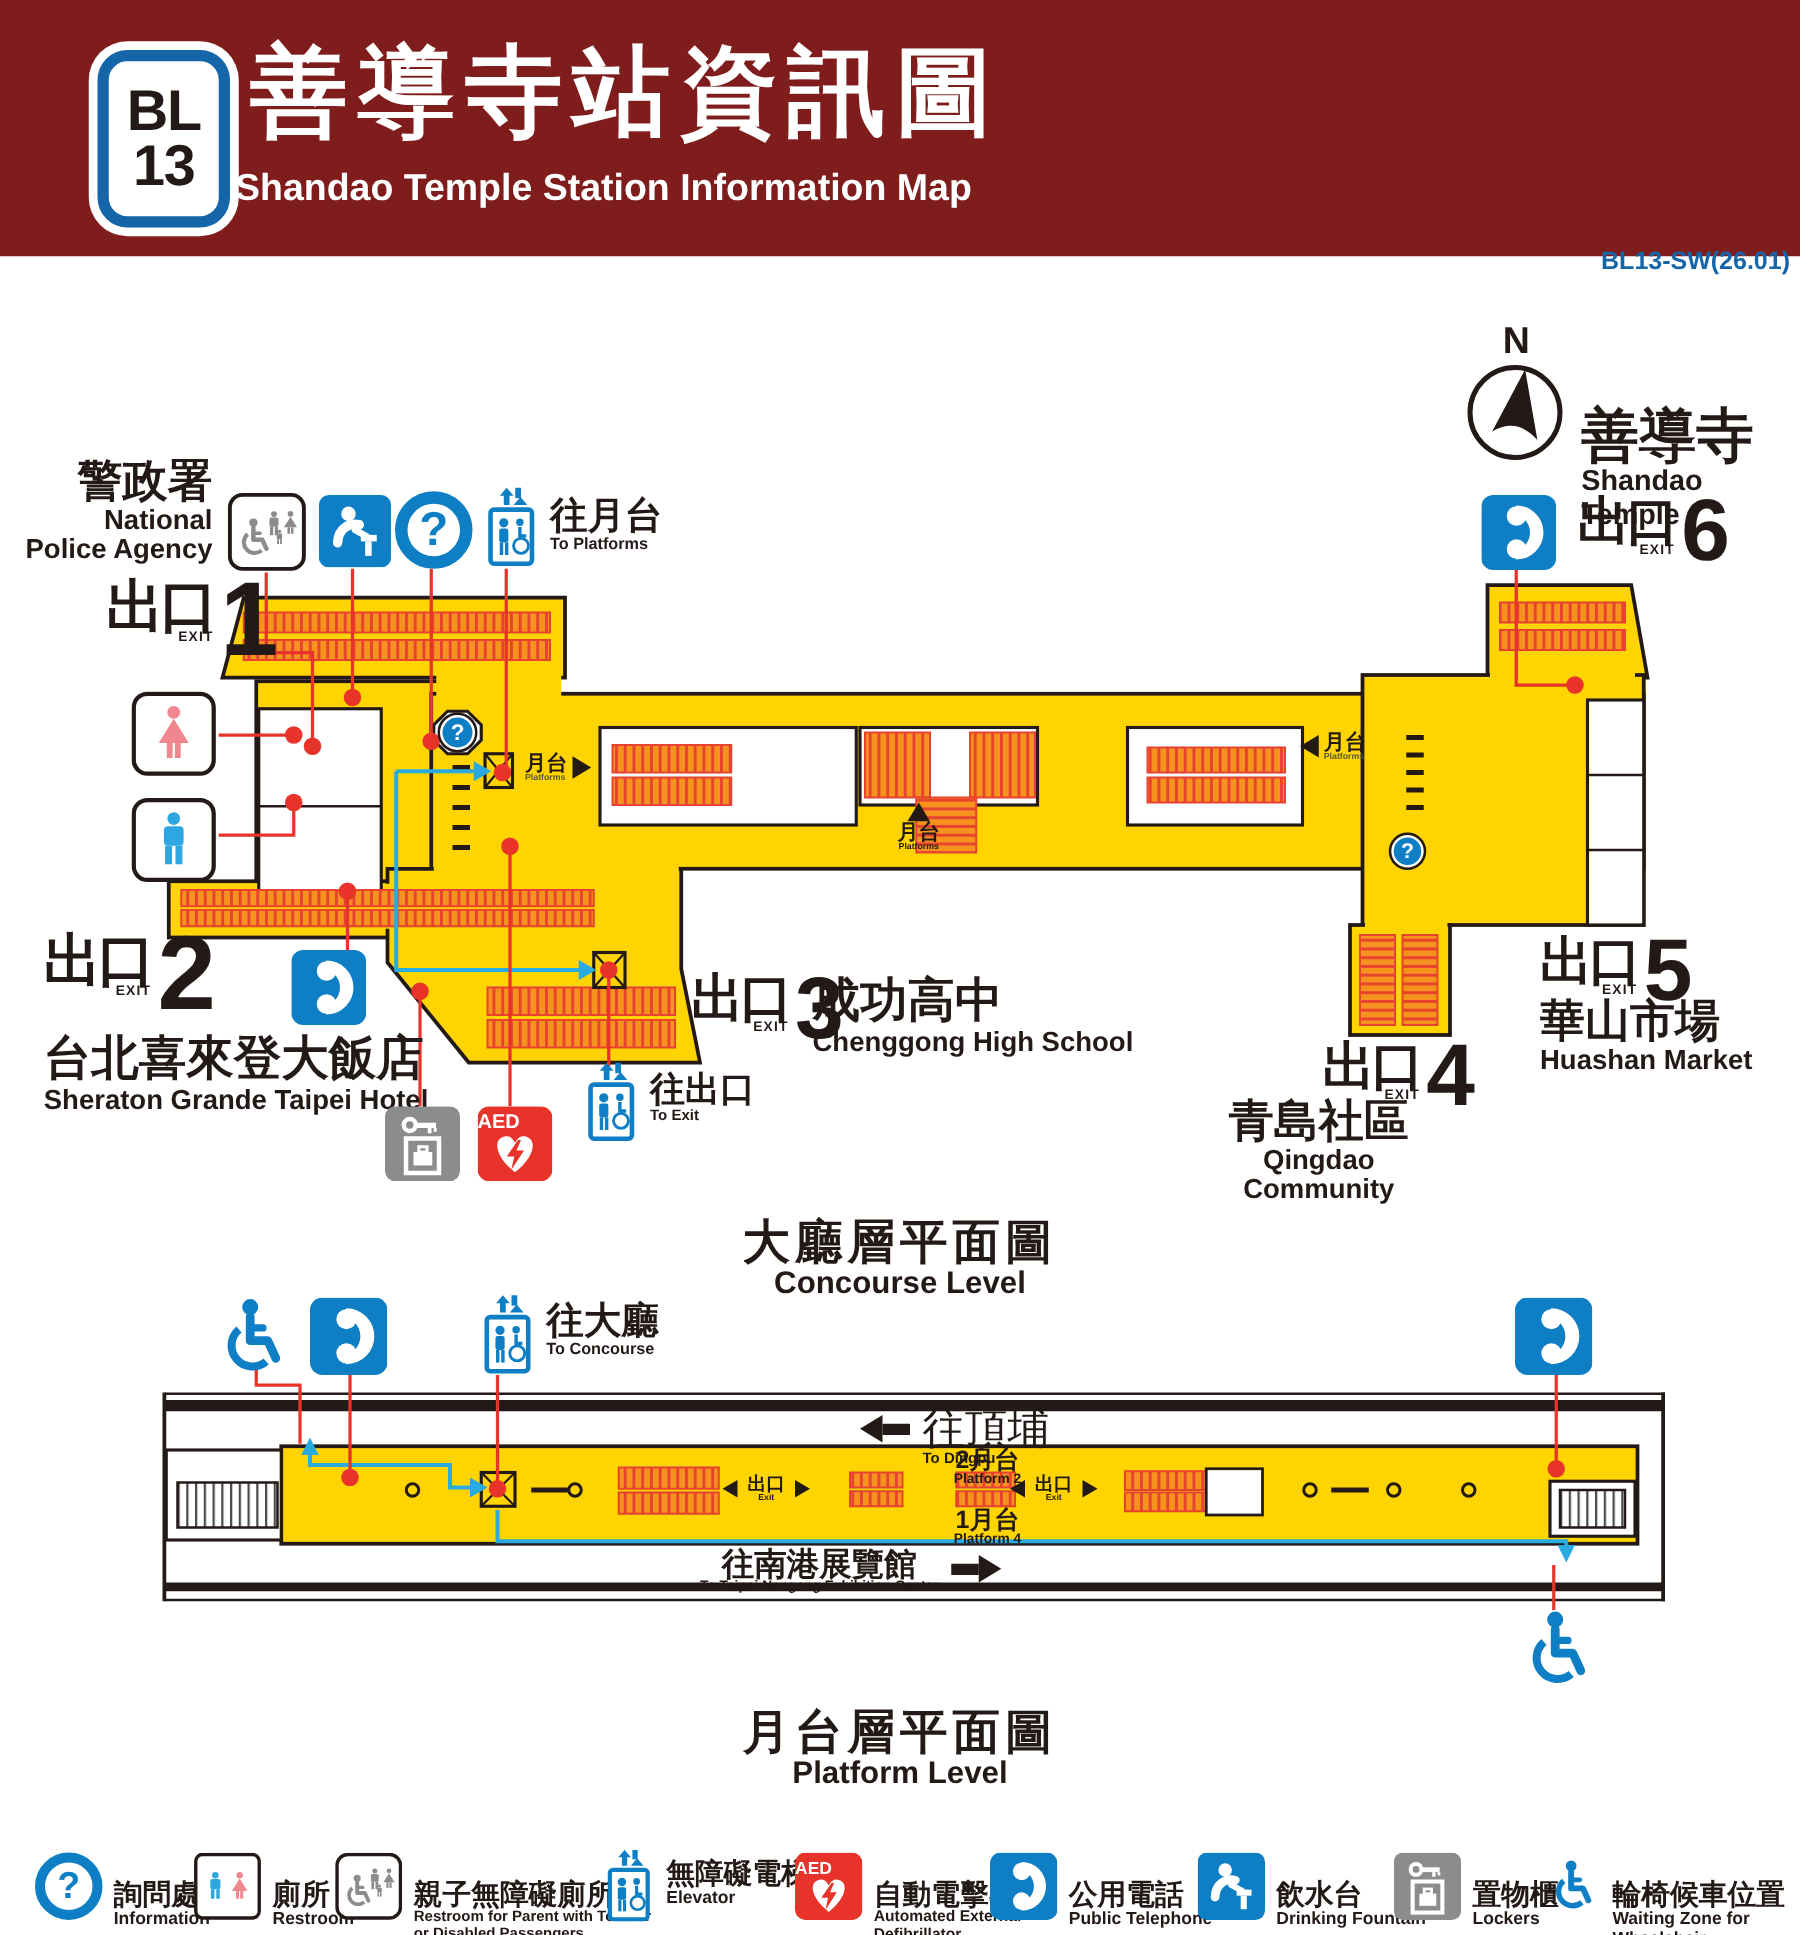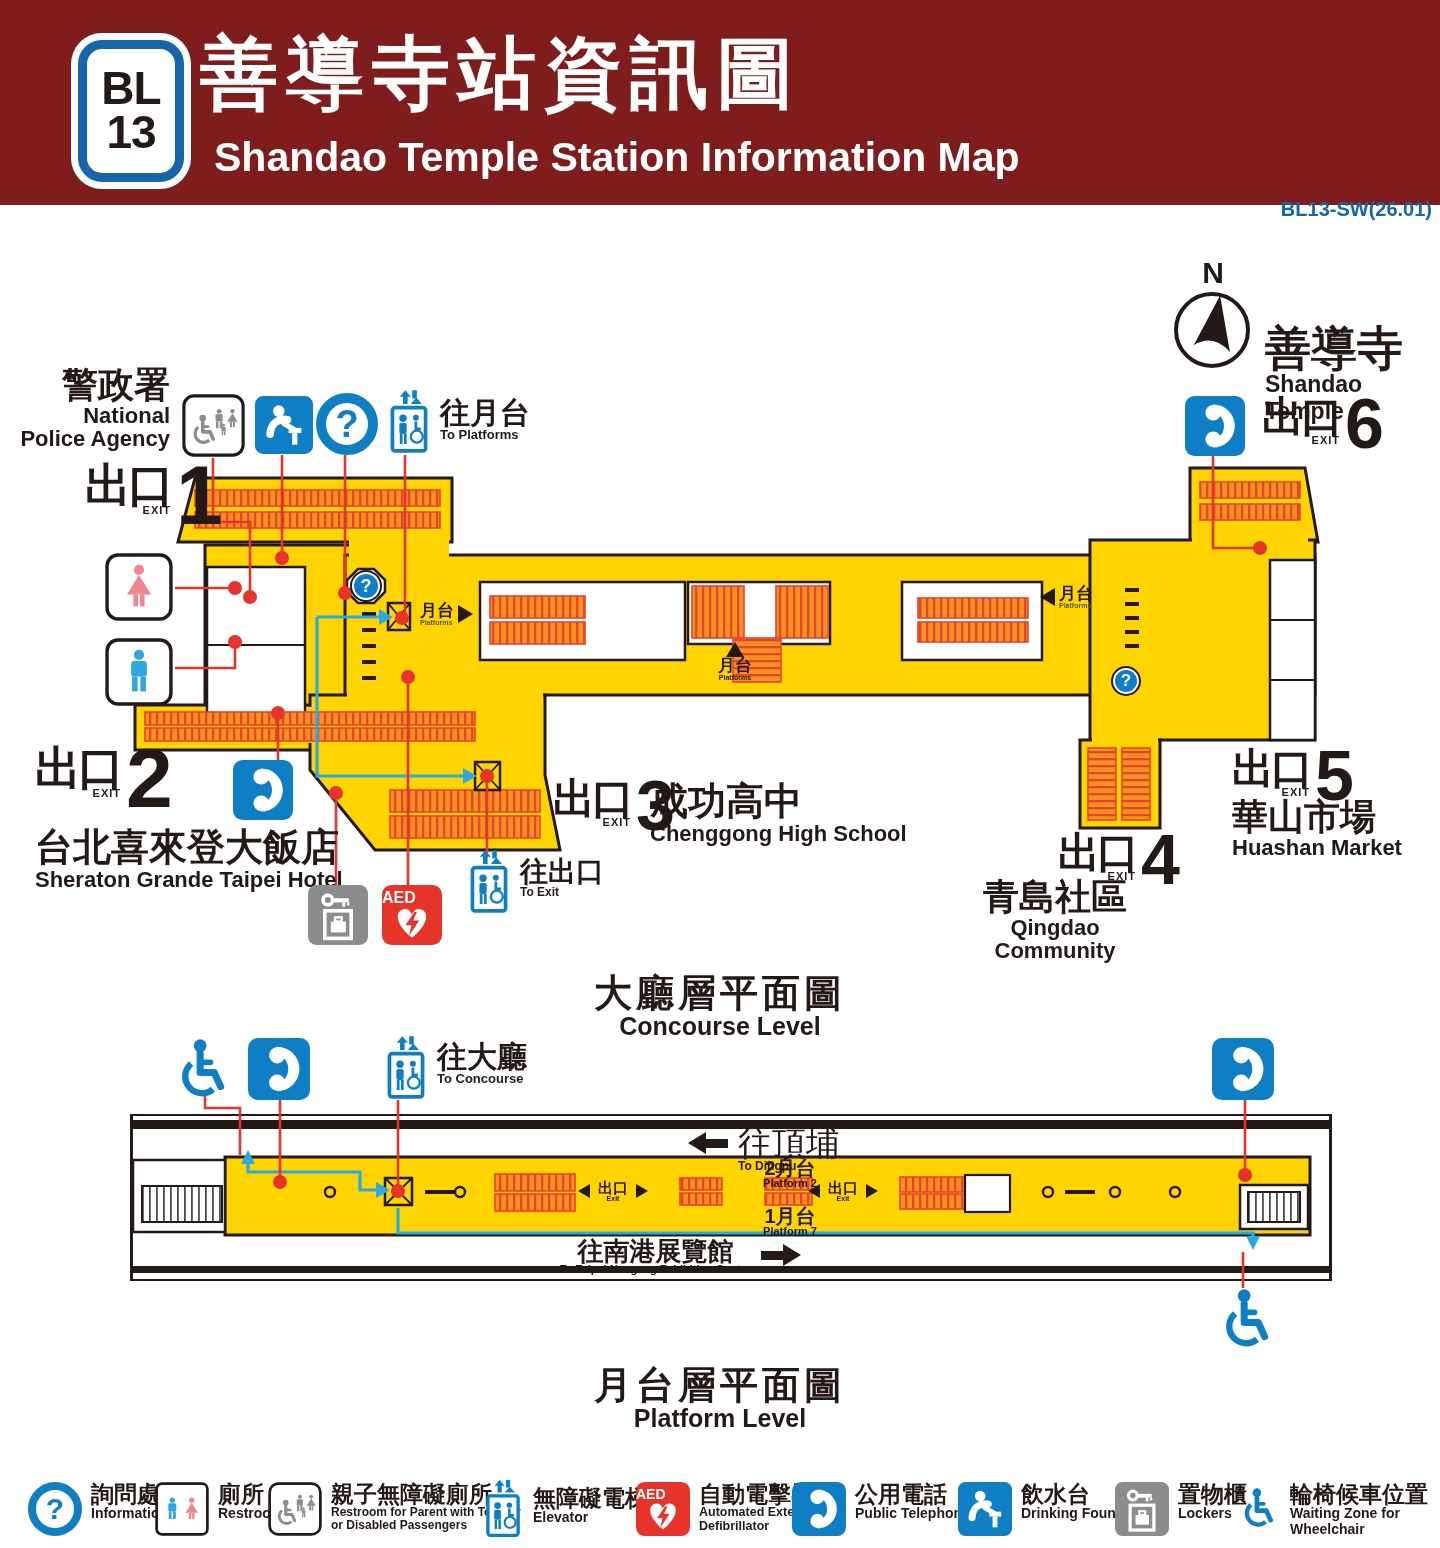--- a/index.html
+++ b/index.html
@@ -6,21 +6,21 @@
   #poster{position:relative;width:1440px;height:1548px;background:#fff;overflow:hidden;
           font-family:"Liberation Sans","DejaVu Sans",sans-serif;color:#231916;}
   .abs{position:absolute;}
   
   .header{left:0;top:0;width:1440px;height:205px;background:#7f1d1d;}
   .badge{left:78px;top:40px;width:88px;height:124px;background:#fff;border:9px solid #1565A9;
          border-radius:24px;box-shadow:0 0 0 7px #fff;display:flex;flex-direction:column;
          align-items:center;justify-content:center;line-height:0.95;}
   .badge span{font-weight:bold;color:#231916;font-size:46px;letter-spacing:-1px;}
   .title-zh{left:200px;top:22px;font-size:78px;font-weight:bold;color:#fff;letter-spacing:8px;}
-  .title-en{left:214px;top:134px;font-size:41px;font-weight:bold;color:#fff;}
+  .title-en{left:188px;top:134px;font-size:30px;font-weight:bold;color:#fff;}
   .doc-code{left:1130px;top:198px;width:302px;text-align:right;font-size:20px;font-weight:bold;color:#1565A9;}
   
   .north-n{left:1178px;top:256px;width:70px;text-align:center;font-size:30px;font-weight:bold;}
   .station-zh{left:1265px;top:318px;font-size:46px;font-weight:bold;}
   .station-en{left:1265px;top:360px;font-size:23px;font-weight:bold;margin-top:11px;}
   
   .exit{display:flex;align-items:flex-start;color:#231916;}
   .exit .word{display:flex;flex-direction:column;align-items:flex-end;line-height:1;}
   .exit .word .zhw{font-size:42px;font-weight:bold;letter-spacing:-3px;}
   .exit .word .enw{font-size:11px;font-weight:bold;letter-spacing:1px;margin-top:-3px;}
@@ -55,21 +55,21 @@
   
   .map-lbl{display:flex;align-items:center;gap:4px;}
   .map-lbl .stack{display:flex;flex-direction:column;line-height:1;}
   .map-lbl .mz{font-size:17px;font-weight:bold;}
   .map-lbl .me{font-size:7px;font-weight:bold;color:#5a5a34;}
   .plat-lbl{text-align:center;line-height:1;}
   .plat-lbl .mz{font-size:20px;font-weight:bold;}
   .plat-lbl .me{font-size:11px;font-weight:bold;}
   
   .lg{display:flex;align-items:flex-start;gap:9px;}
-  .lg .txt{display:flex;flex-direction:column;justify-content:center;}
+  .lg .txt{display:flex;flex-direction:column;justify-content:center;margin-top:21px;}
   .lg .lz{font-size:23px;font-weight:bold;line-height:1.05;}
   .lg .le{font-size:14px;font-weight:bold;line-height:1.1;}
   .lg .le.small{font-size:12px;max-width:196px;}
   .lg .le.wrap{max-width:152px;}
 </style>
 </head>
 <body>
 
 <svg width="0" height="0" style="position:absolute" aria-hidden="true">
   <defs>
@@ -579,21 +579,21 @@
       <span style="font-size:34px;font-weight:normal">往頂埔</span>
       <span style="font-size:12px;font-weight:bold">To Dingpu</span>
     </span>
   </div>
   <div class="abs plat-lbl" style="left:735px;top:1158px;width:110px">
     <div class="mz">2月台</div>
     <div class="me">Platform 2</div>
   </div>
   <div class="abs plat-lbl" style="left:735px;top:1206px;width:110px">
     <div class="mz">1月台</div>
-    <div class="me">Platform 7</div>
+    <div class="me">Platform 4</div>
   </div>
   
   <div class="abs" style="left:578px;top:1180px;display:flex;align-items:center;gap:8px">
     <span class="tri-l" style="border-top-width:7px;border-bottom-width:7px;border-right-width:12px"></span>
     <span style="display:flex;flex-direction:column;align-items:center;line-height:1">
       <span style="font-size:15px;font-weight:bold">出口</span>
       <span style="font-size:7px;font-weight:bold">Exit</span>
     </span>
     <span class="tri-r" style="border-top-width:7px;border-bottom-width:7px;border-left-width:12px"></span>
   </div>

